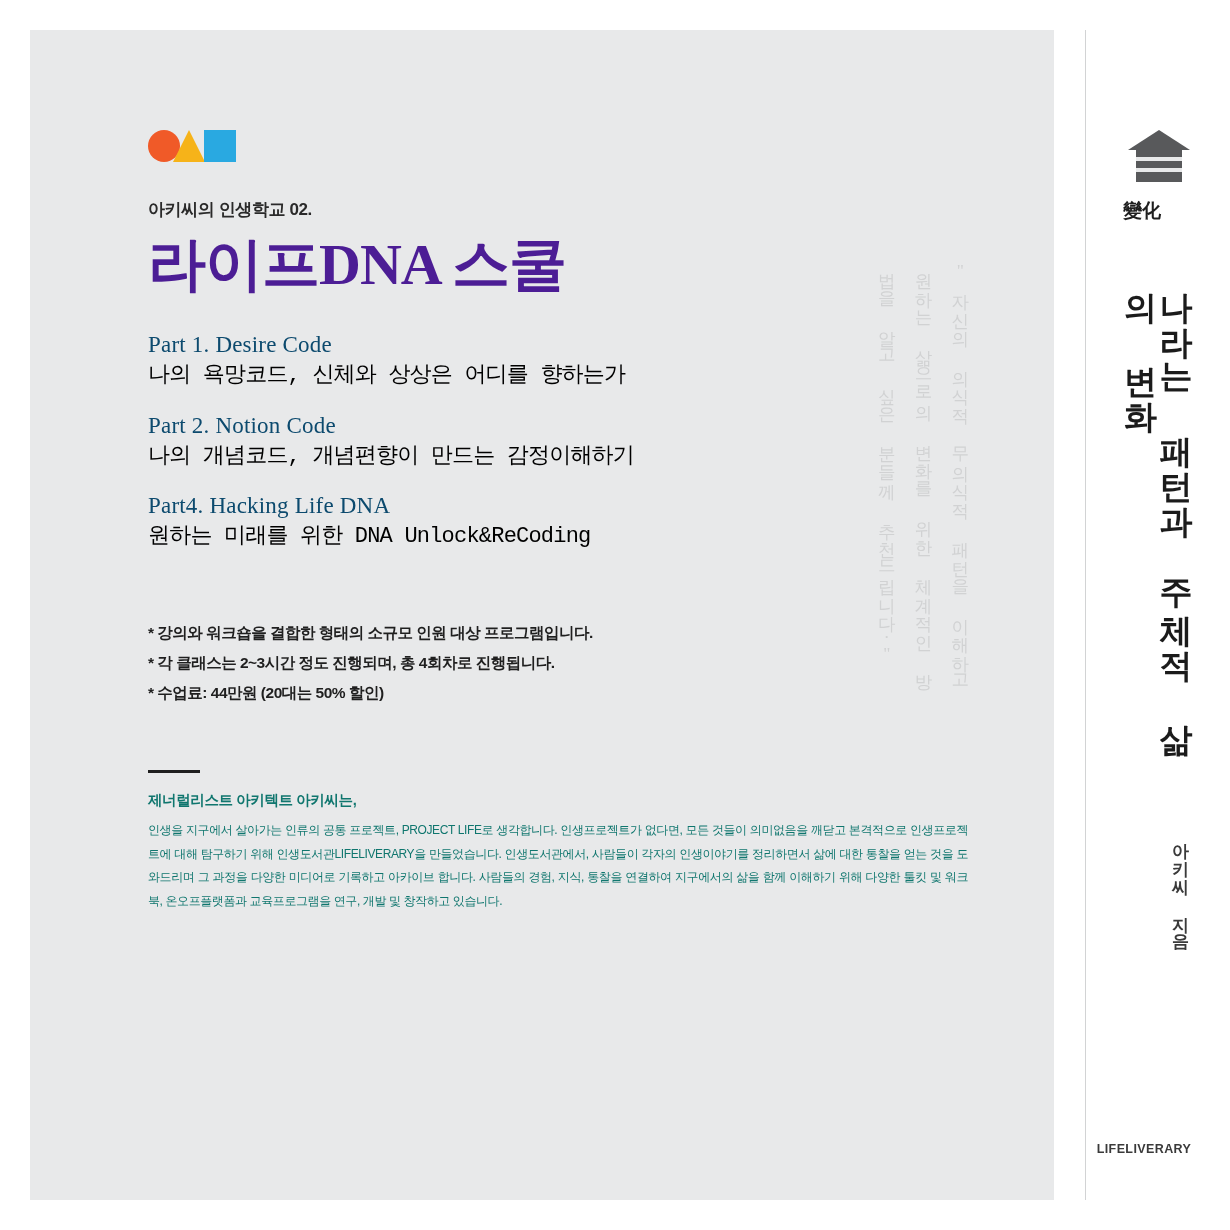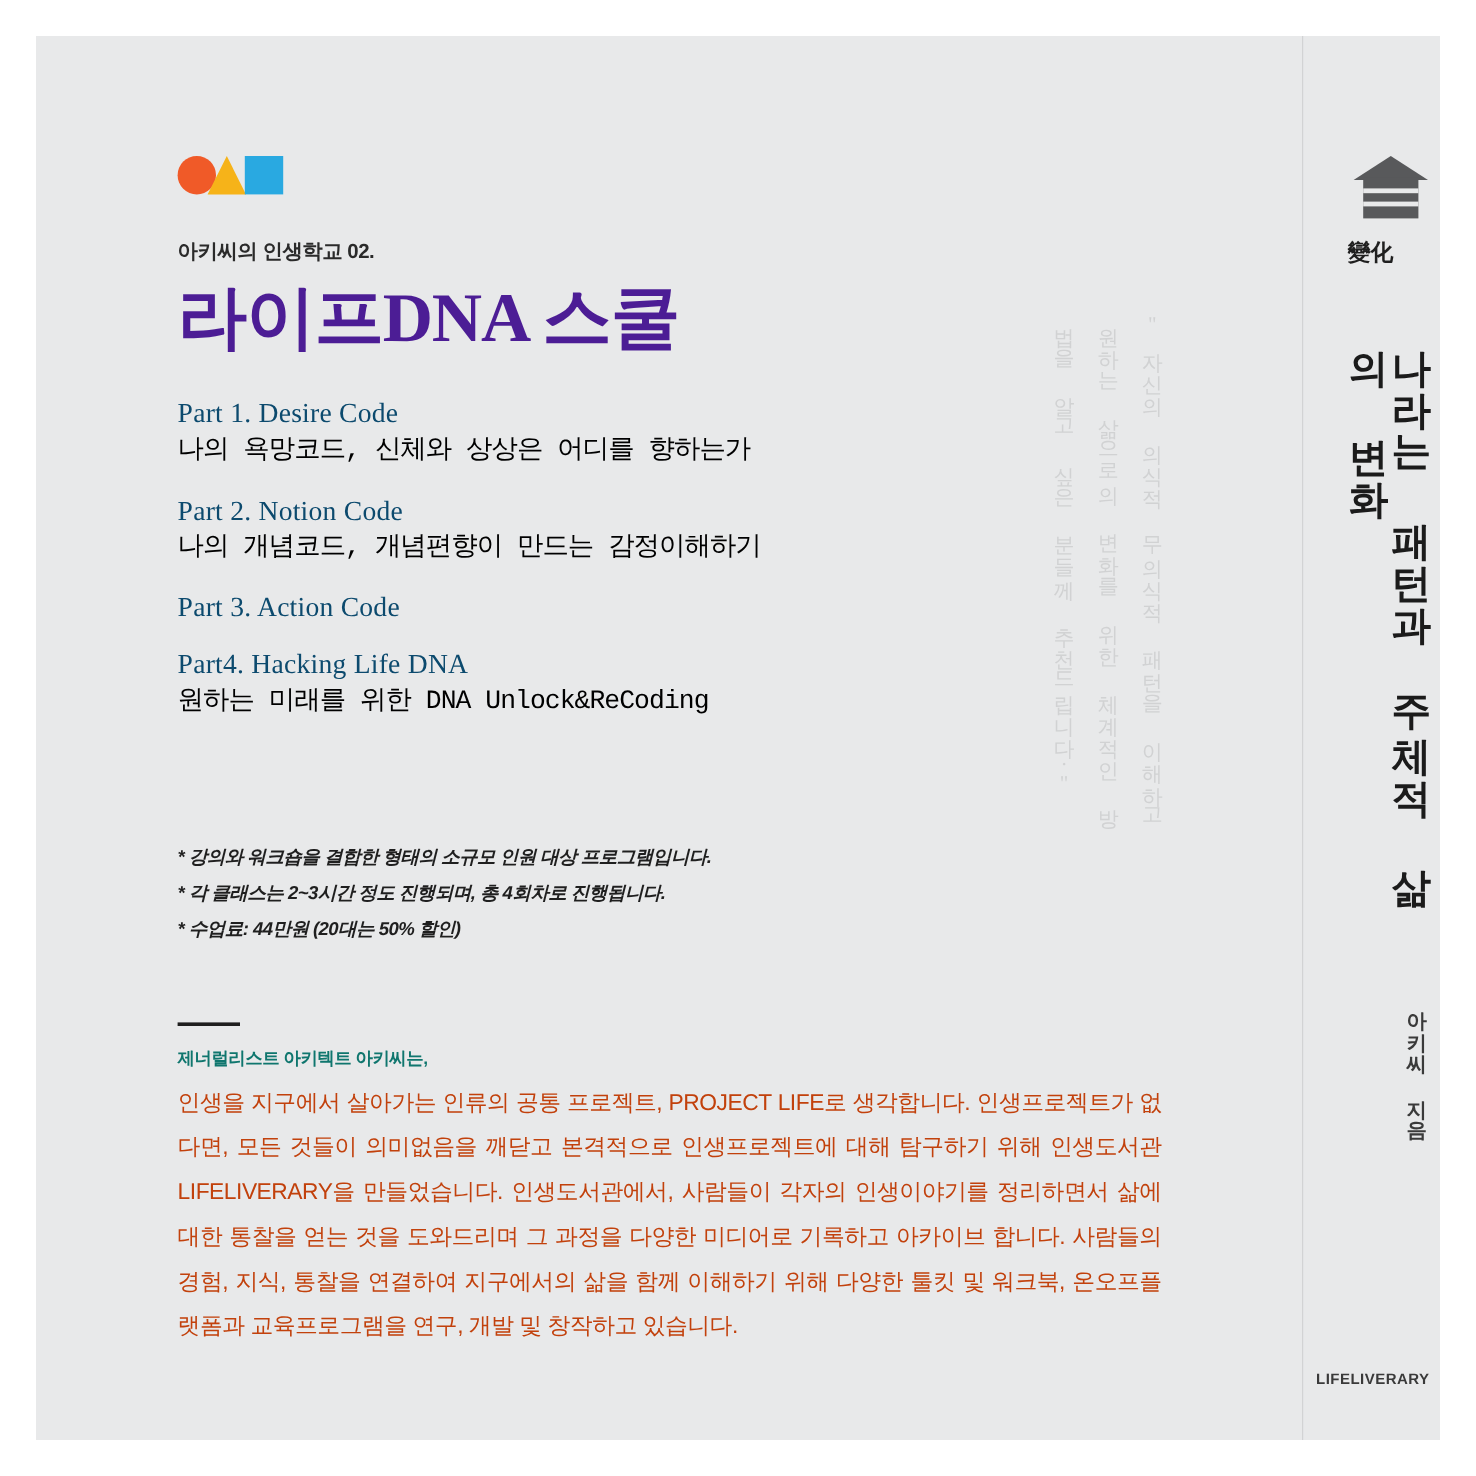--- a/index.html
+++ b/index.html
@@ -10,21 +10,21 @@
   body {
     width: 1230px;
     height: 1230px;
     font-family: "Liberation Sans", sans-serif;
     overflow: hidden;
   }
   .poster {
     position: absolute;
     left: 30px;
     top: 30px;
-    width: 1170px;
+    width: 1024px;
     height: 1170px;
     background: #e8e9ea;
   }
 
   
   .main {
     position: absolute;
     left: 118px;
     top: 100px;
     width: 700px;
@@ -87,22 +87,21 @@
   }
   .part-text {
     font-family: Liberation Mono, monospace;
     font-size: 22px;
     color: #000000;
     letter-spacing: -0.8px;
     line-height: 1.3;
   }
 
   .notes {
-    margin-top: 100px;
-    font-style: italic;
+    margin-top: 66px;
   }
   .notes div {
     font-size: 15.5px;
     font-weight: bold;
     color: #1f1f1f;
     letter-spacing: -0.5px;
     line-height: 1.95;
   }
 
   .rule {
@@ -113,22 +112,22 @@
     margin-bottom: 18px;
   }
   .bio-title {
     font-size: 14.5px;
     font-weight: bold;
     color: #0f766e;
     letter-spacing: -0.4px;
     margin-bottom: 9px;
   }
   .bio-body {
-    font-size: 19px;
-    color: #c2410c;
+    font-size: 12px;
+    color: #0f766e;
     line-height: 1.95;
     letter-spacing: -0.4px;
     text-align: justify;
     width: 820px;
   }
 
   
   .divider {
     position: absolute;
     left: 1055px;
@@ -254,21 +253,20 @@
 
     <div class="part">
       <div class="part-label">Part 1. Desire Code</div>
       <div class="part-text">나의 욕망코드, 신체와 상상은 어디를 향하는가</div>
     </div>
     <div class="part">
       <div class="part-label">Part 2. Notion Code</div>
       <div class="part-text">나의 개념코드, 개념편향이 만드는 감정이해하기</div>
     </div>
     <div class="part">
-      <div class="part-label">Part 3. Action Code</div>
     </div>
     <div class="part">
       <div class="part-label">Part4. Hacking Life DNA</div>
       <div class="part-text">원하는 미래를 위한 DNA Unlock&amp;ReCoding</div>
     </div>
 
     <div class="notes">
       <div>* 강의와 워크숍을 결합한 형태의 소규모 인원 대상 프로그램입니다.</div>
       <div>* 각 클래스는 2~3시간 정도 진행되며, 총 4회차로 진행됩니다.</div>
       <div>* 수업료: 44만원 (20대는 50% 할인)</div>

